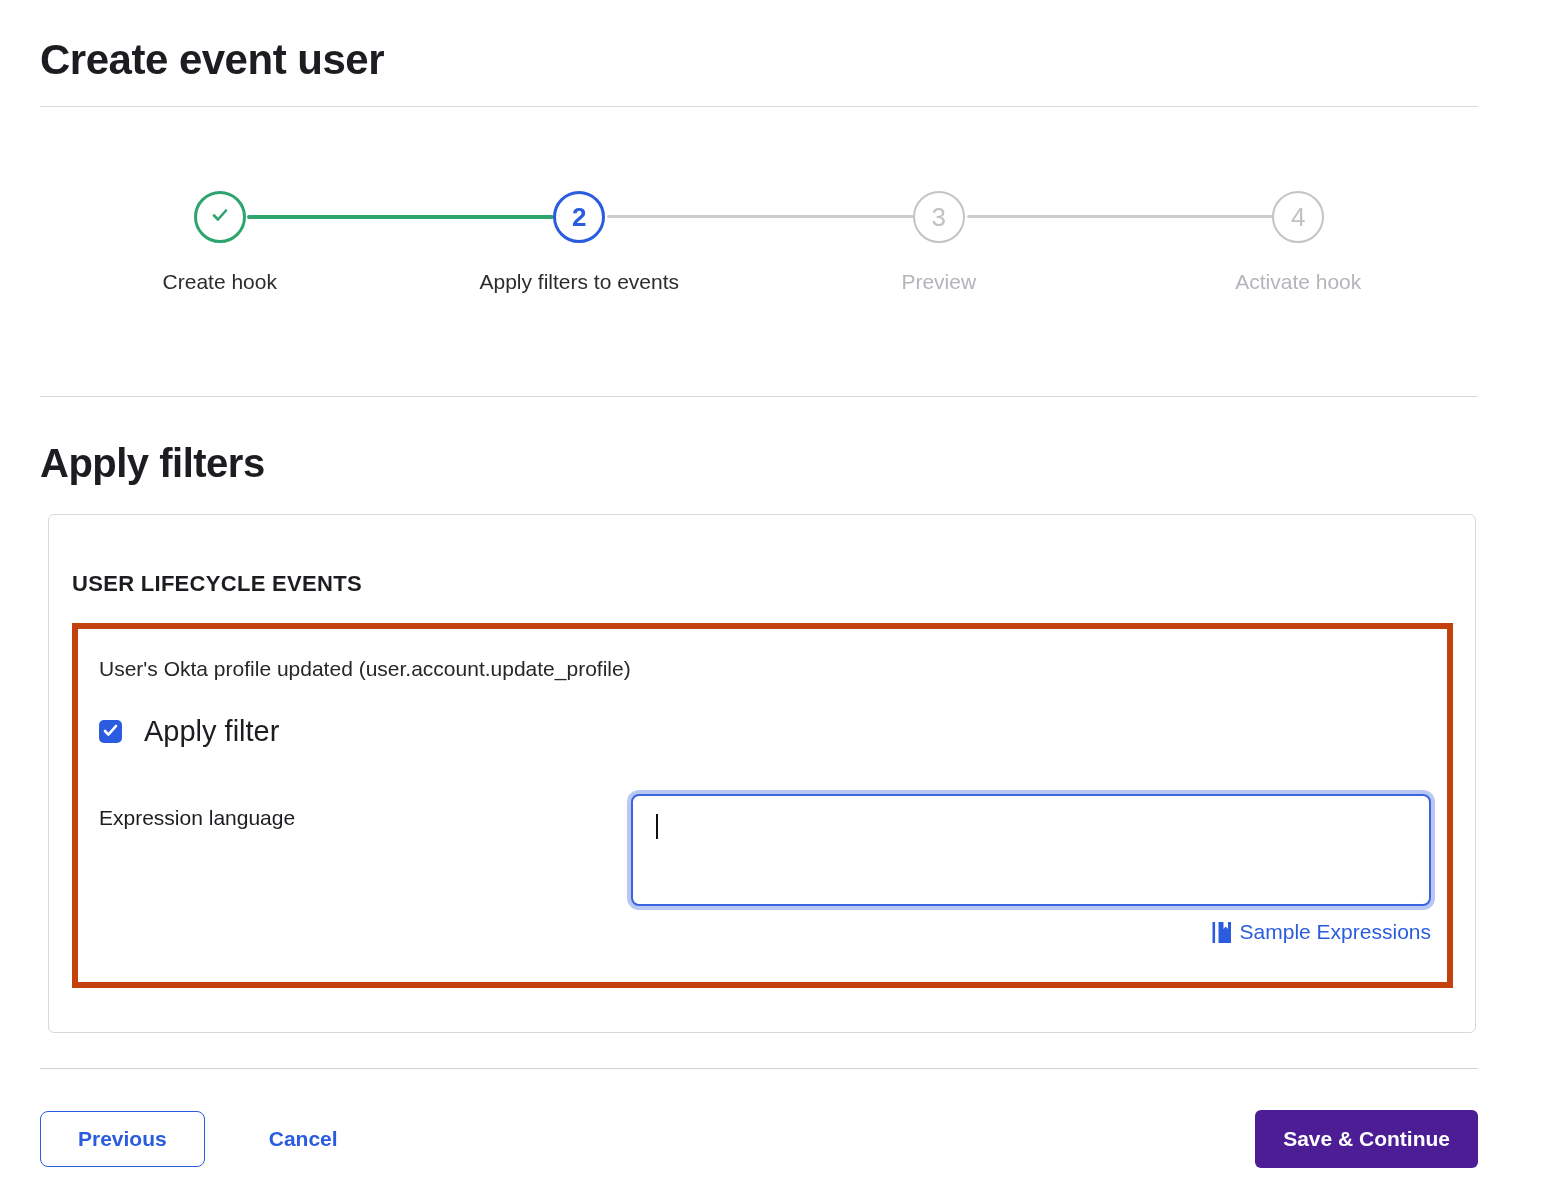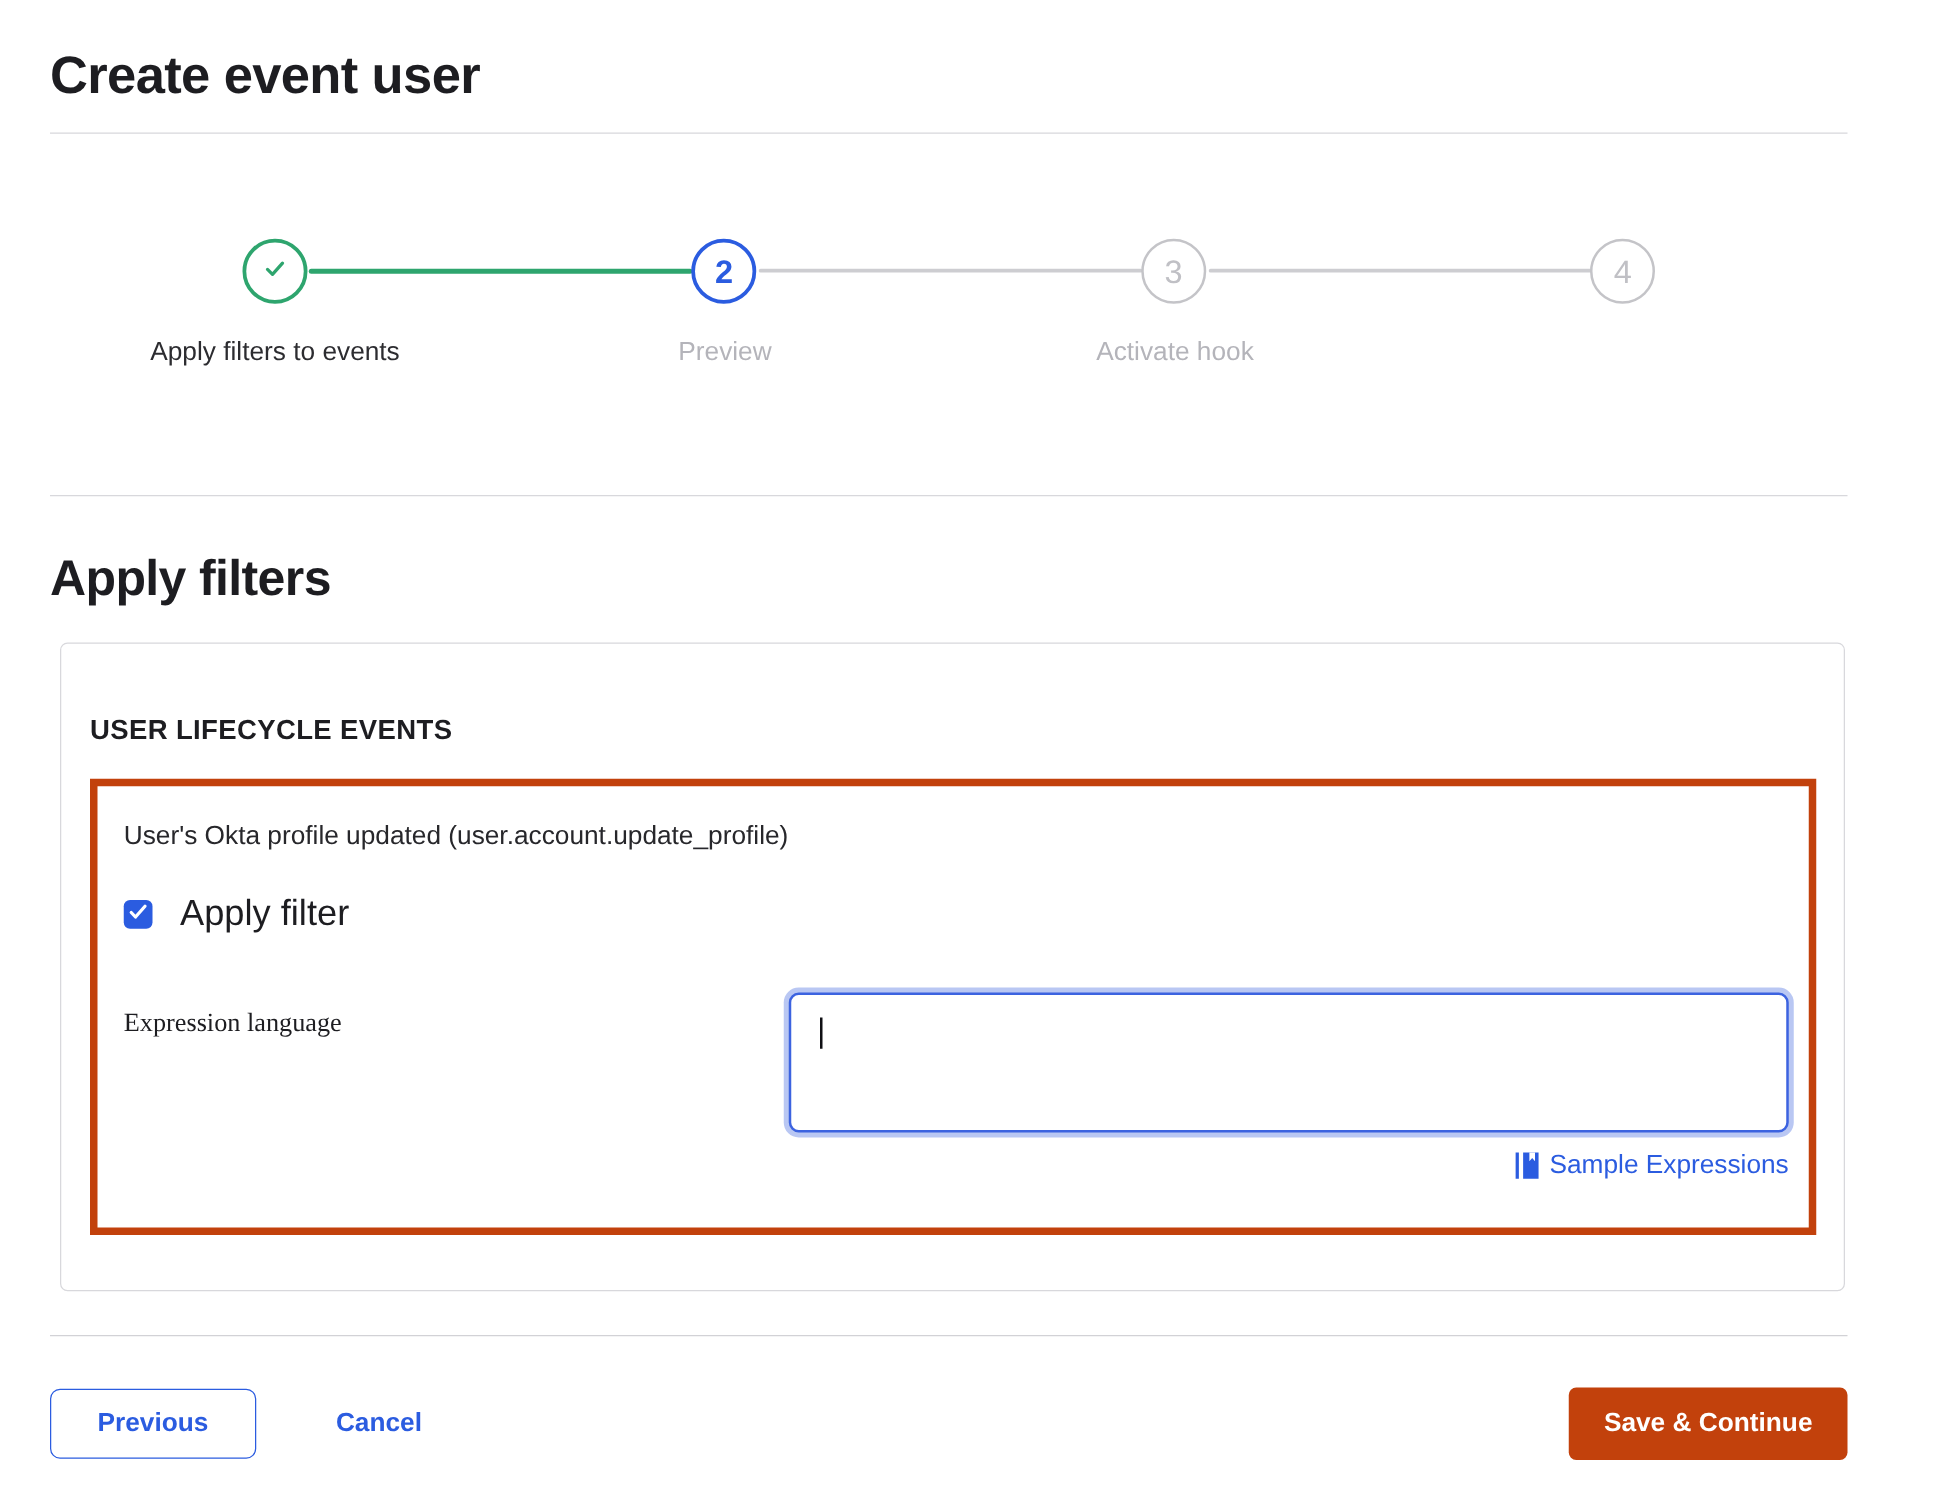--- a/index.html
+++ b/index.html
@@ -98,21 +98,21 @@
     cursor: pointer;
     flex: 0 0 auto;
   }
   .checkbox-label { margin-left: 22px; font-size: 29px; }
 
   .expression-row {
     margin-top: 46px;
     display: flex;
     align-items: flex-start;
   }
-  .expression-label { font-size: 21px; padding-top: 12px; font-family: Liberation Serif, serif; }
+  .expression-label { font-size: 21px; padding-top: 12px; }
   .expression-col { margin-left: auto; width: 800px; }
   .expression-box {
     width: 800px;
     min-height: 112px;
     background: #fff;
     border: 2px solid #3c63e0;
     border-radius: 8px;
     box-shadow: 0 0 0 4px #b9c7f3;
     padding: 18px 22px;
     font-size: 21px;
@@ -163,21 +163,21 @@
     padding: 15px 37px;
   }
   .btn-link {
     background: none;
     border: none;
     color: #2b5ce0;
     margin-left: 64px;
   }
   .btn-primary {
     margin-left: auto;
-    background: #c2410c;
+    background: #4c1d95;
     color: #ffffff;
     border: none;
     border-radius: 6px;
     padding: 17px 28px;
   }
 </style>
 </head>
 <body>
 
 <div class="container">
@@ -212,20 +212,21 @@
           </div>
         </div>
         <div class="step-cell">
           <div class="circle upcoming">
             <span class="num">4</span>
           </div>
         </div>
       </div>
     </div>
     <div class="step-labels">
+      <div class="step-label done">Create hook</div>
       <div class="step-label current">Apply filters to events</div>
       <div class="step-label upcoming">Preview</div>
       <div class="step-label upcoming">Activate hook</div>
     </div>
   </div>
 
   <h2 class="section-heading">Apply filters</h2>
 
   <div class="outer-card">
     <div class="group-heading">USER LIFECYCLE EVENTS</div>

